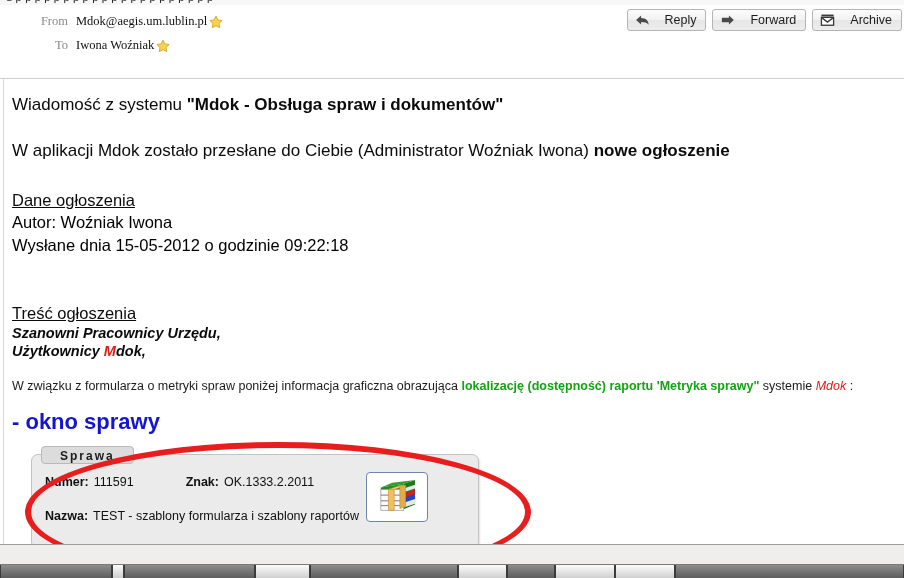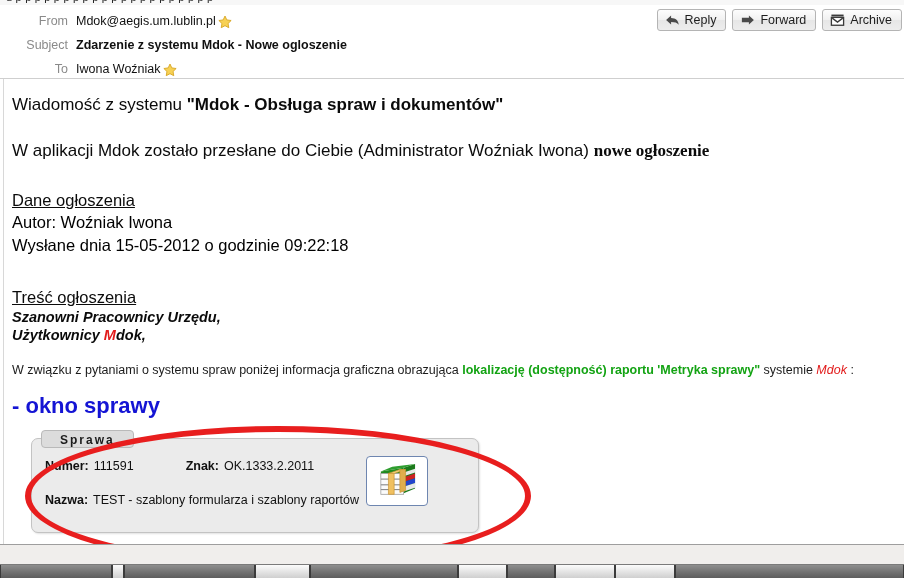--- a/index.html
+++ b/index.html
@@ -42,20 +42,21 @@
     width: 904px;
     height: 73px;
     background: #ffffff;
     border-bottom: 1px solid #cfcfcf;
   }
   .hdr-row {
     display: flex;
     align-items: center;
     height: 22px;
     padding-left: 0;
+    font-family: Liberation Serif, serif;
   }
   .hdr-row.r1 { margin-top: 5px; }
   .hdr-row.r2 { margin-top: 2px; }
   .hdr-row.r3 { margin-top: 2px; }
   .hdr-label {
     width: 68px;
     text-align: right;
     padding-right: 8px;
     color: #8a8a8a;
     font-size: 12.5px;
@@ -81,21 +82,21 @@
   .toolbar {
     position: absolute;
     top: 4px;
     right: 2px;
     display: flex;
     gap: 6px;
   }
   .tb-btn {
     display: flex;
     align-items: center;
-    gap: 5px;
+    gap: 15px;
     height: 22px;
     padding: 0 9px 0 7px;
     background: linear-gradient(to bottom, #fdfdfd 0%, #f1f1f1 48%, #e6e6e6 50%, #ededed 100%);
     border: 1px solid #b4b4b4;
     border-radius: 3px;
     font-size: 12.5px;
     color: #1d1d1d;
     box-sizing: border-box;
     cursor: default;
   }
@@ -131,40 +132,40 @@
     white-space: nowrap;
   }
   .p1 b { font-weight: bold; }
   .p2 {
     font-size: 17px;
     color: #0b0b0b;
     margin-top: 24px;
     line-height: 22px;
     white-space: nowrap;
   }
-  .p2 b { font-weight: bold; font-family: Liberation Serif, serif; }
+  .p2 b { font-weight: bold; }
 
   .sec-title {
     font-size: 16.5px;
     color: #0b0b0b;
     text-decoration: underline;
     margin-top: 28px;
     line-height: 21px;
   }
   .sec-line {
     font-size: 16.5px;
     color: #000000;
     line-height: 23px;
   }
 
   .sec-title2 {
     font-size: 16.5px;
     color: #0b0b0b;
     text-decoration: underline;
-    margin-top: 30px;
+    margin-top: 46px;
     line-height: 21px;
   }
   .it-line {
     font-size: 14.5px;
     font-weight: bold;
     font-style: italic;
     color: #0b0b0b;
     line-height: 18px;
   }
   .red-m { color: #e21b1b; }
@@ -319,24 +320,20 @@
     <div class="hdr-value">
       <span>Mdok@aegis.um.lublin.pl</span>
       <span class="star">
         <svg viewBox="0 0 16 16" width="14" height="14">
             <polygon points="8,1.2 10.1,5.6 15,6.3 11.5,9.7 12.3,14.5 8,12.2 3.7,14.5 4.5,9.7 1,6.3 5.9,5.6" fill="#f7d154" stroke="#d6a41f" stroke-width="1"></polygon>
           </svg>
       </span>
     </div>
   </div>
 
-  <div class="hdr-row r2">
-    <div class="hdr-label">Subject</div>
-    <div class="hdr-value bold">Zdarzenie z systemu Mdok - Nowe ogloszenie</div>
-  </div>
 
   <div class="hdr-row r3">
     <div class="hdr-label">To</div>
     <div class="hdr-value">
       <span>Iwona Woźniak</span>
       <span class="star">
         <svg viewBox="0 0 16 16" width="14" height="14">
             <polygon points="8,1.2 10.1,5.6 15,6.3 11.5,9.7 12.3,14.5 8,12.2 3.7,14.5 4.5,9.7 1,6.3 5.9,5.6" fill="#f7d154" stroke="#d6a41f" stroke-width="1"></polygon>
           </svg>
       </span>
@@ -389,21 +386,21 @@
     <div class="sec-line">Autor: Woźniak Iwona</div>
     <div class="sec-line">Wysłane dnia 15-05-2012 o godzinie 09:22:18</div>
 
     <div class="sec-title2">Treść ogłoszenia</div>
     <div class="it-line">Szanowni Pracownicy Urzędu,</div>
     <div class="it-line">
       <span>Użytkownicy </span><span class="red-m">M</span><span>dok,</span>
     </div>
 
     <div class="p3">
-      <span>W związku z pytaniami o systemu spraw poniżej informacja graficzna obrazująca </span><span class="grn">lokalizację (dostępność) raportu 'Metryka sprawy"</span><span> systemie </span><span class="mdok">Mdok</span><span> :</span>
+      <span>W związku z formularza o metryki spraw poniżej informacja graficzna obrazująca </span><span class="grn">lokalizację (dostępność) raportu 'Metryka sprawy"</span><span> systemie </span><span class="mdok">Mdok</span><span> :</span>
     </div>
 
     <div class="blue-head">- okno sprawy</div>
 
     <div class="panel-wrap">
       <div class="panel"></div>
       <div class="panel-tab">Sprawa</div>
 
       <div class="fields">
         <div class="f-row r1">

